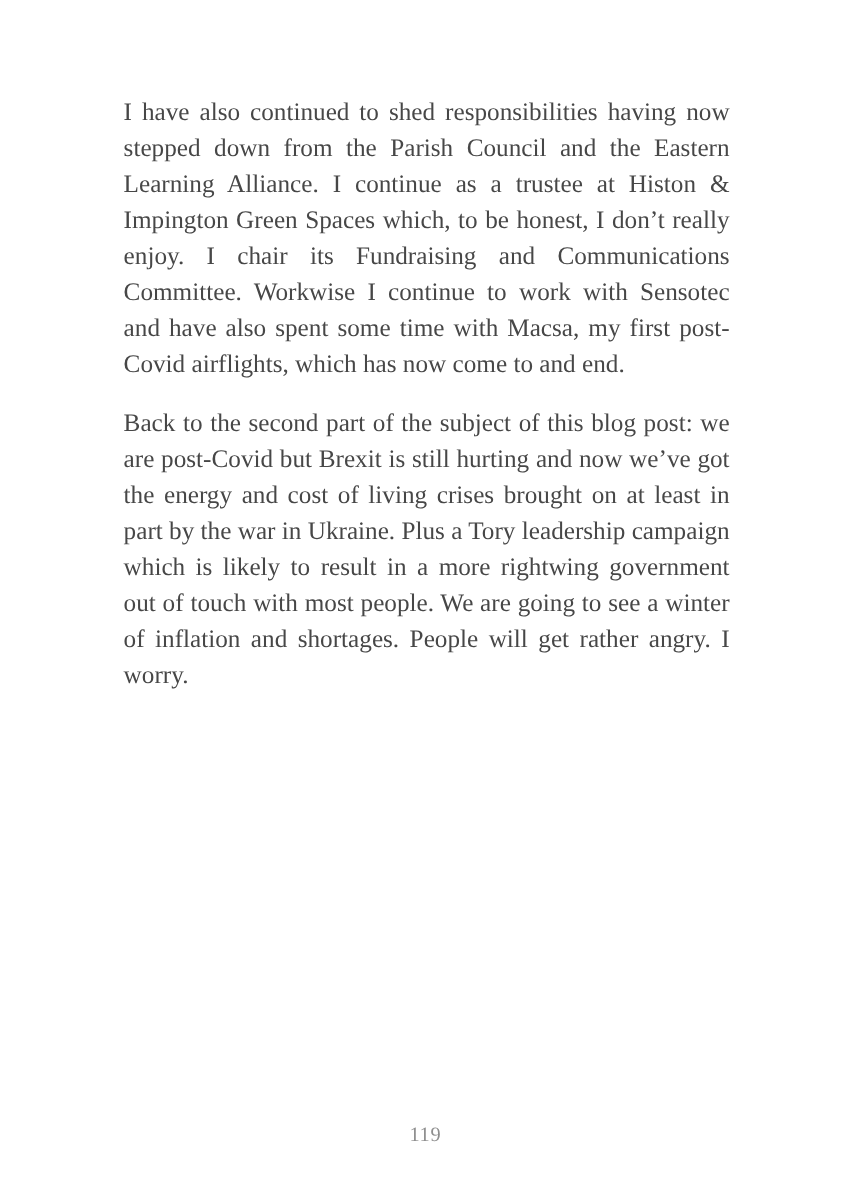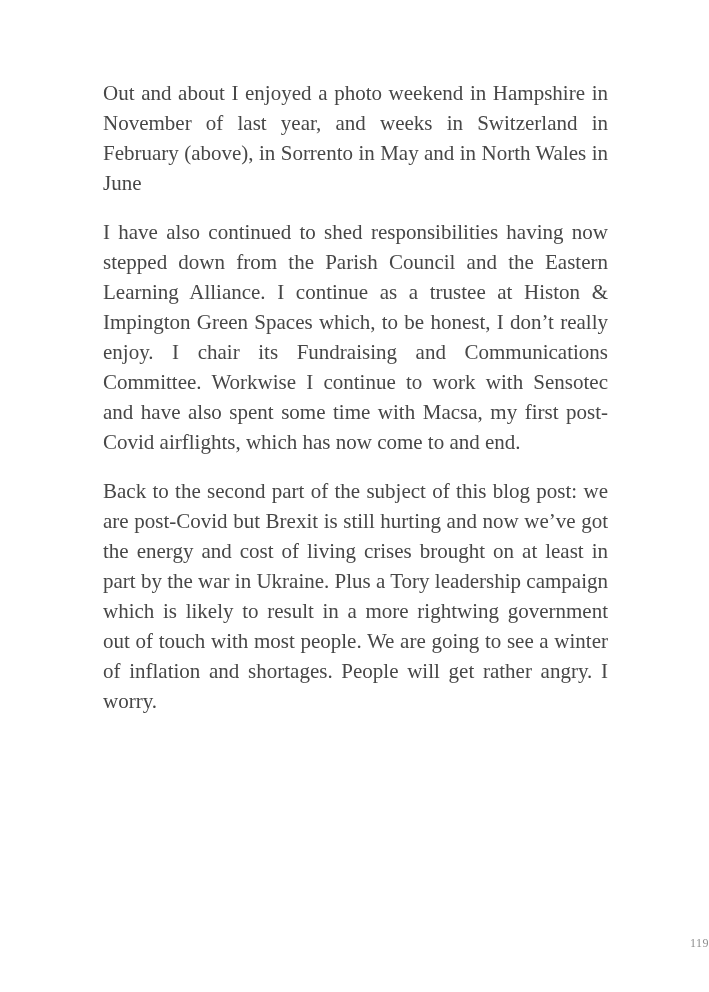--- a/index.html
+++ b/index.html
@@ -36,30 +36,29 @@
     hyphens: none;
   }
   .para:last-child {
     margin-bottom: 0;
   }
   .page-number {
     position: absolute;
     top: 936px;
     left: 0;
     width: 100%;
-    text-align: right;
+    text-align: center;
     font-family: "Liberation Serif", "DejaVu Serif", serif;
-    font-size: 12px;
+    font-size: 17px;
     color: #8e8e8e;
     letter-spacing: 0.5px;
   }
 </style>
 </head>
 <body>
 
 <div class="page">
   <div class="text-column">
-    <p class="para">Out and about I enjoyed a photo weekend in Hampshire in November of last year, and weeks in Switzerland in February (above), in Sorrento in May and in North Wales in June</p>
     <p class="para">I have also continued to shed responsibilities having now stepped down from the Parish Council and the Eastern Learning Alliance. I continue as a trustee at Histon &amp; Impington Green Spaces which, to be honest, I don’t really enjoy. I chair its Fundraising and Communications Committee. Workwise I continue to work with Sensotec and have also spent some time with Macsa, my first post-Covid airflights, which has now come to and end.</p>
     <p class="para">Back to the second part of the subject of this blog post: we are post-Covid but Brexit is still hurting and now we’ve got the energy and cost of living crises brought on at least in part by the war in Ukraine. Plus a Tory leadership campaign which is likely to result in a more rightwing government out of touch with most people. We are going to see a winter of inflation and shortages. People will get rather angry. I worry.</p>
   </div>
   <div class="page-number">119</div>
 </div>
 
 </body></html>

